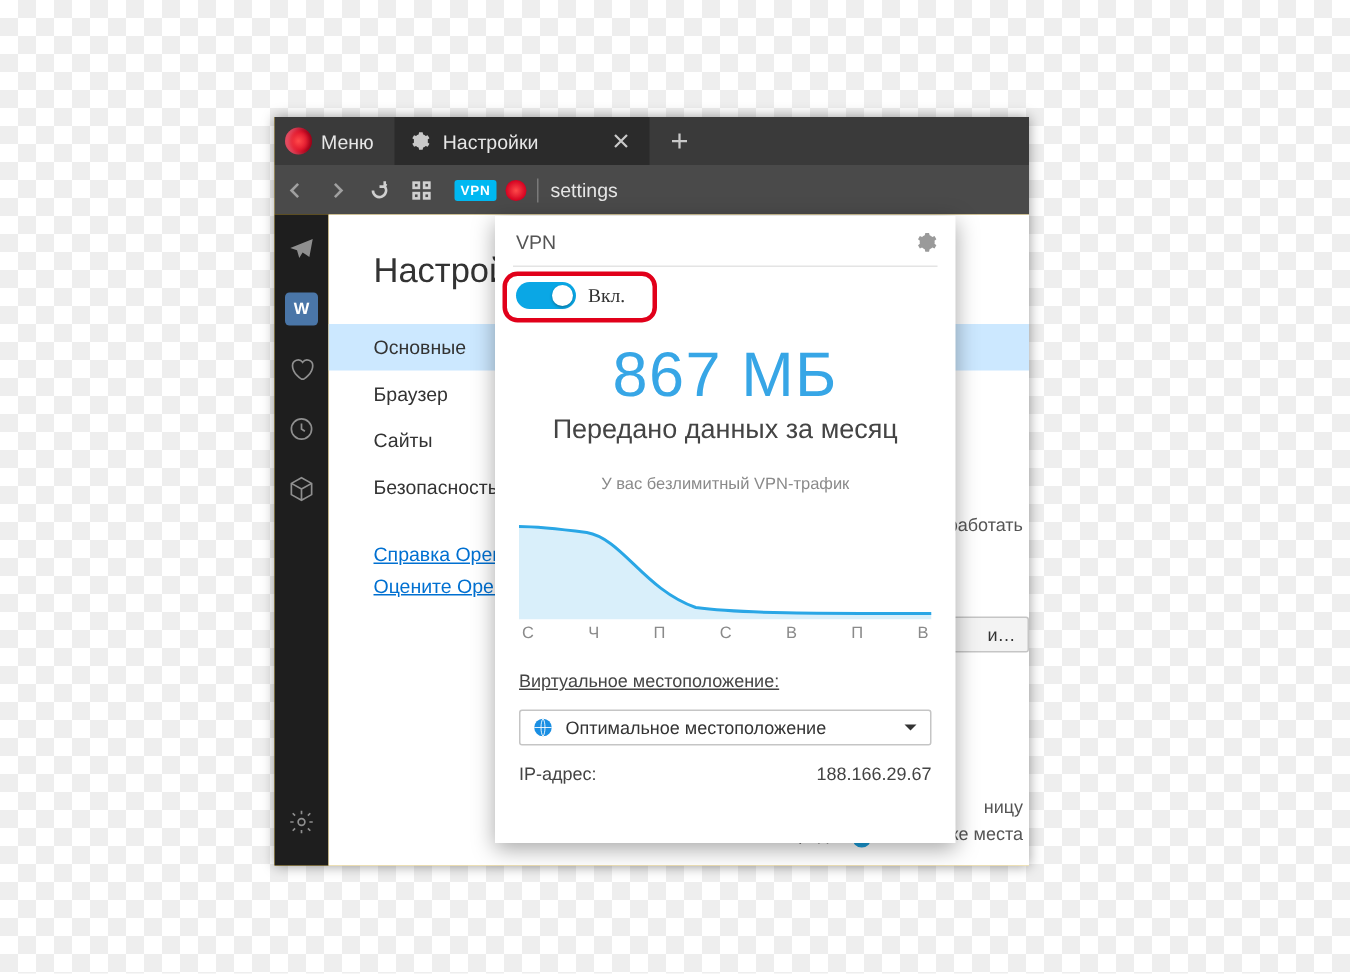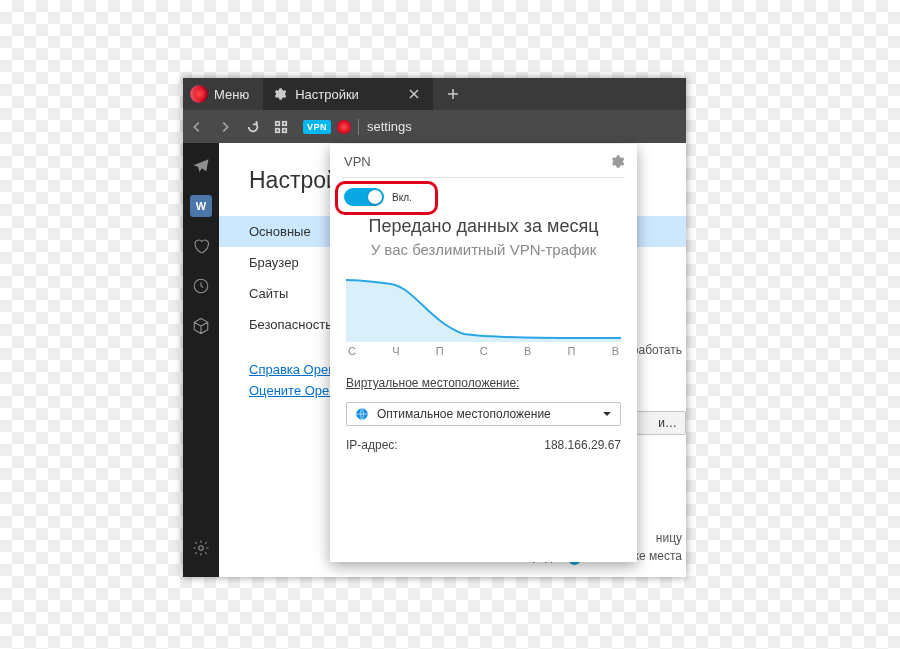--- a/index.html
+++ b/index.html
@@ -62,25 +62,25 @@
   .vpn-panel { position:absolute; left:147px; top:66px; width:307px; height:418px; background:#fff;
                box-shadow:0 4px 14px rgba(0,0,0,0.35); font-size:12px; color:#555;}
   .vpn-head { display:flex; align-items:center; padding:10px 12px 8px 14px;}
   .vpn-head-title { flex:1; font-size:13px; color:#555;}
   .vpn-head svg { width:15px; height:15px; fill:#9a9a9a;}
   .vpn-sep { height:1px; background:#e4e4e4; margin:0 12px;}
   .toggle-row { display:flex; align-items:center; padding:10px 14px 8px 14px;}
   .toggle { width:40px; height:18px; border-radius:10px; background:#0aa7e5; position:relative;}
   .toggle::after { content:""; position:absolute; right:2px; top:2px; width:14px; height:14px; border-radius:50%;
                    background:#fff; box-shadow:0 1px 2px rgba(0,0,0,.3);}
-  .toggle-lbl { margin-left:8px; font-size:10px; color:#333;}
+  .toggle-lbl { margin-left:8px; font-size:13px; color:#333;font-family:Liberation Serif, serif;}
   .highlight { position:absolute; left:5px; top:37px; width:103px; height:34px; border:3px solid #e1001a; border-radius:10px; pointer-events:none;}
   .big-num { text-align:center; font-size:42px; font-weight:300; color:#37a6e6; margin-top:12px; letter-spacing:1px;}
   .sub1 { text-align:center; font-size:18px; color:#444; margin-top:2px;}
-  .sub2 { text-align:center; font-size:15px; color:#8a8a8a; margin-top:4px;}
+  .sub2 { text-align:center; font-size:11px; color:#8a8a8a; margin-top:20px;}
   .chart { margin:14px 16px 0 16px; height:86px; position:relative;}
   .chart svg { width:100%; height:70px;}
   .chart-labels { display:flex; justify-content:space-between; font-size:11px; color:#8a8a8a; padding:0 2px;}
   .loc-title { margin:18px 16px 6px 16px; font-size:12px; color:#444;text-decoration:underline;}
   .loc-select { margin:12px 16px; height:24px; border:1px solid #c5c5c5; border-radius:2px; display:flex; align-items:center;
                 padding:0 8px; font-size:12px; color:#333;}
   .loc-select svg.globe { width:14px; height:14px; fill:#1a8fe3; margin-right:8px;}
   .loc-select .sp { flex:1;}
   .loc-select svg.caret { width:10px; height:10px; fill:#333;}
   .ip-row { display:flex; margin:12px 16px 0 16px; font-size:12px; color:#444;justify-content:center;}
@@ -199,20 +199,21 @@
         </svg>
     </div>
     <div class="vpn-sep"></div>
 
     <div class="toggle-row">
       <div class="toggle"></div>
       <span class="toggle-lbl">Вкл.</span>
     </div>
     <div class="highlight"></div>
 
+    <div class="big-num">867 МБ</div>
     <div class="sub1">Передано данных за месяц</div>
     <div class="sub2">У вас безлимитный VPN-трафик</div>
 
     <div class="chart">
       <svg viewBox="0 0 280 70" preserveAspectRatio="none">
         <path d="M0 8 C10 8 30 10 46 12 C70 16 85 50 120 62 C150 66 200 66 280 66" fill="none" stroke="#2aa7e6" stroke-width="2"></path>
         <path d="M0 8 C10 8 30 10 46 12 C70 16 85 50 120 62 C150 66 200 66 280 66 L280 70 L0 70 Z" fill="rgba(42,167,230,0.18)"></path>
       </svg>
       <div class="chart-labels">
         <span>С</span>

